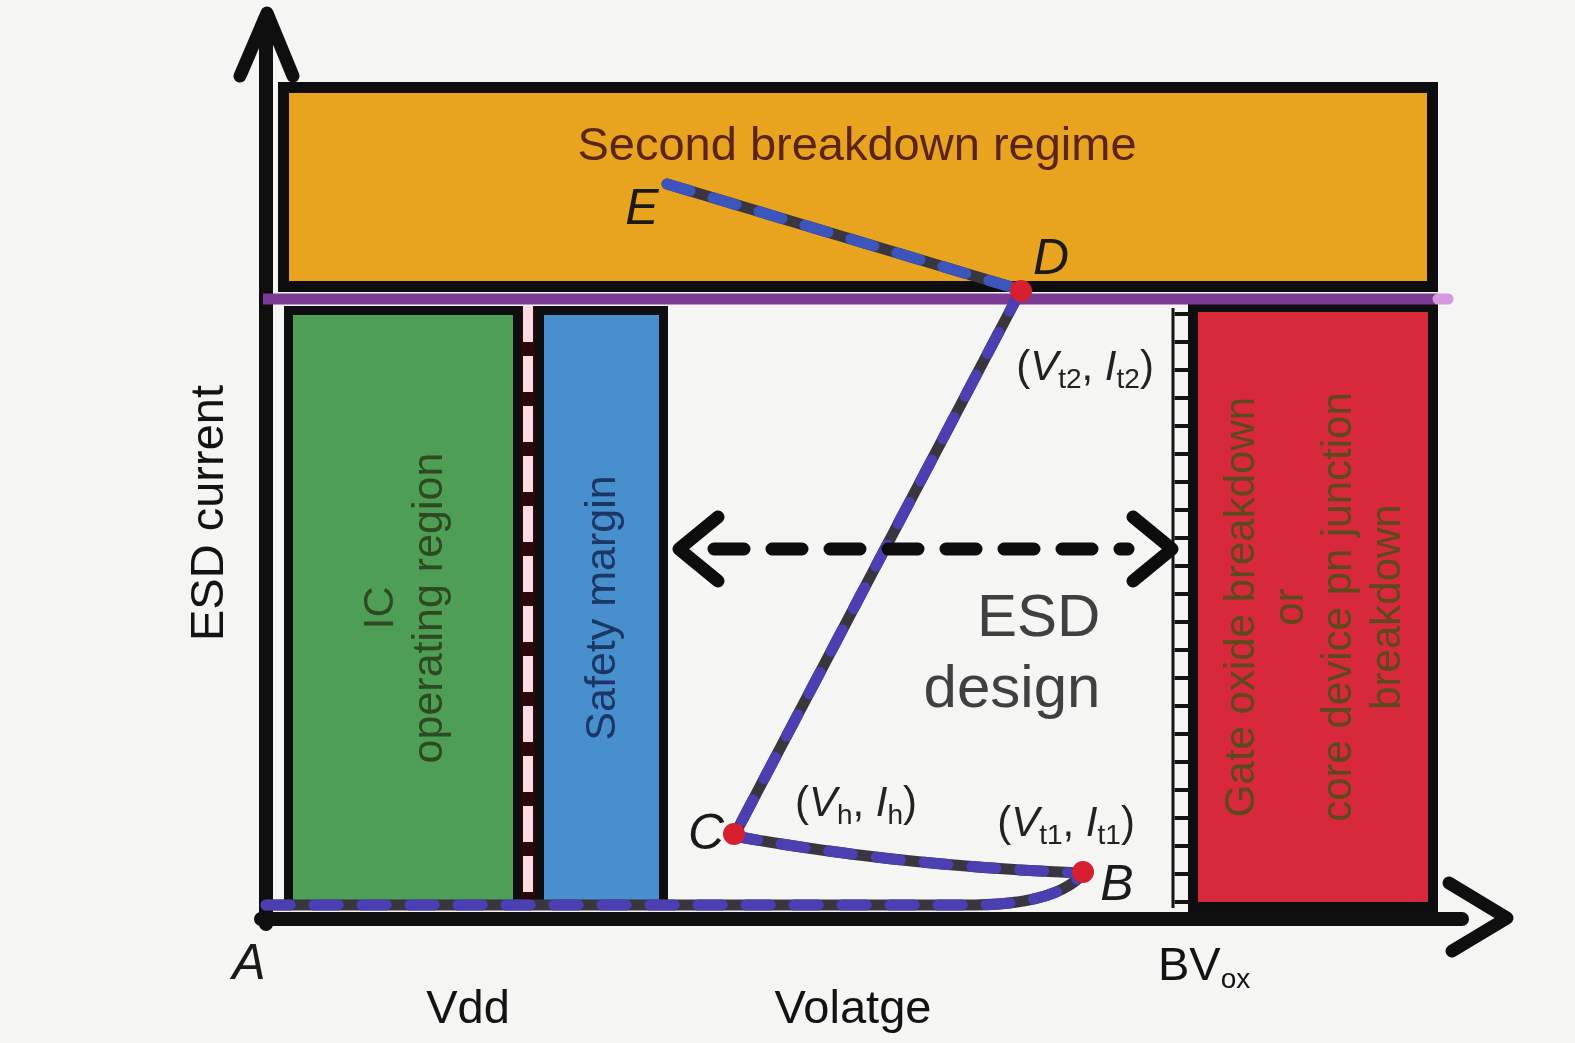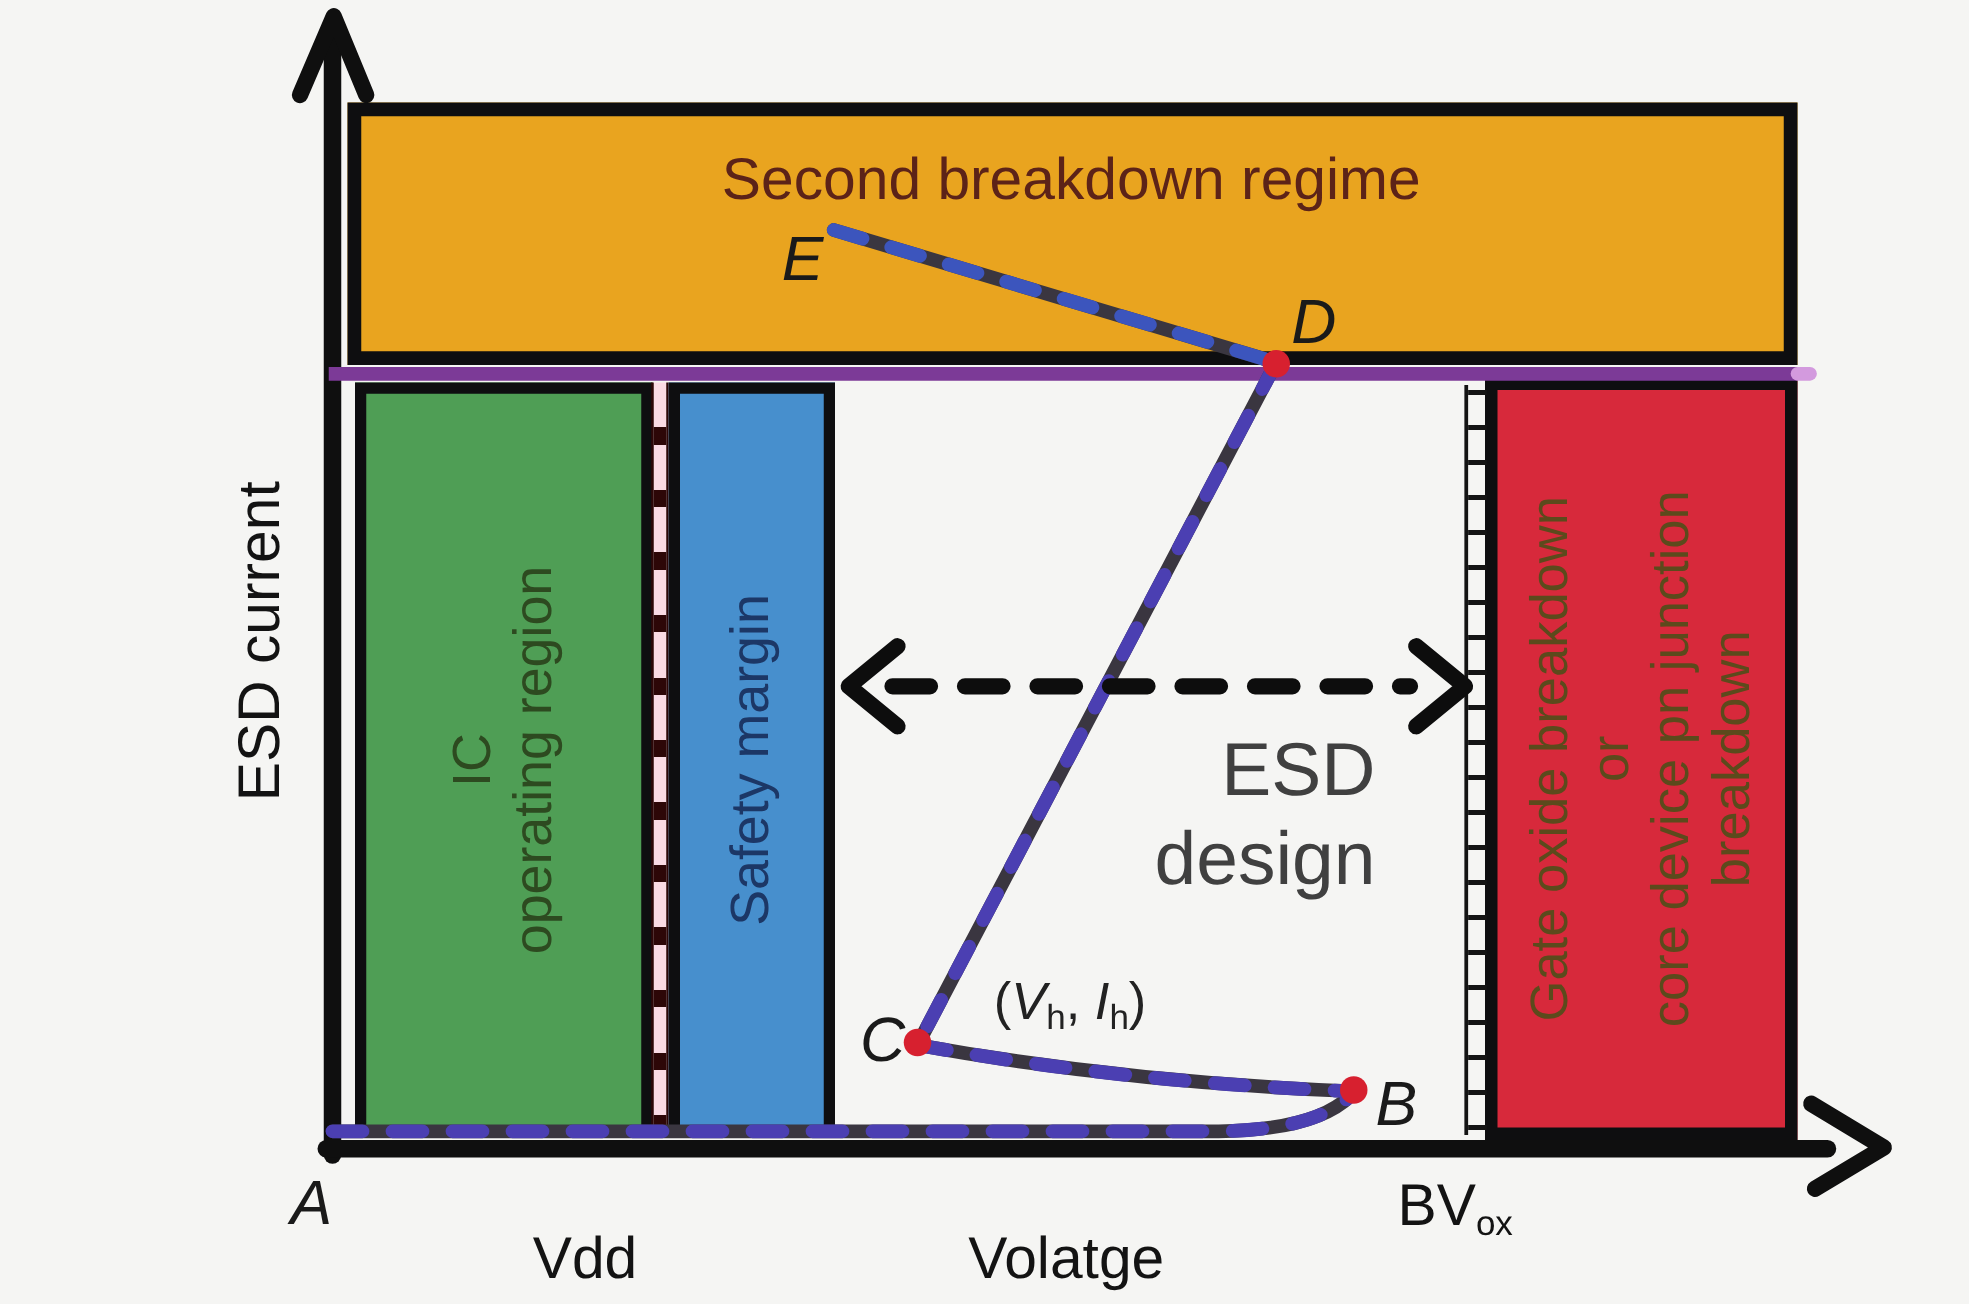--- a/index.html
+++ b/index.html
@@ -28,21 +28,21 @@
   .title-orange{font-size:47px;color:var(--title-orange-text);font-weight:500;}
   .green-txt{font-size:43px;color:var(--green-text);font-weight:500;}
   .blue-txt{font-size:43px;color:var(--blue-text);font-weight:500;}
   .red-txt{font-size:42px;color:var(--red-text);font-weight:500;line-height:1.16;}
   .window-txt{font-size:60px;color:#404040;line-height:1.18;}
   .axis-txt{font-size:47px;color:#131313;}
   .pt{font-size:50px;font-style:italic;color:#1a1a1a;}
   .coord{position:absolute;transform:translate(-50%,-50%);font-size:42px;color:#222;white-space:nowrap;}
   .coord .iv{font-style:italic;}
   .coord .sub, .sub-sm{font-size:28px;vertical-align:-8px;}
-  .bvox{position:absolute;white-space:nowrap;}
+  .bvox{position:absolute;white-space:nowrap;margin-left:40px;}
 </style>
 </head>
 <body>
 
 <div class="stage">
 
   <div class="box box-orange"></div>
   <div class="box box-green"></div>
   <div class="sep-dashed"></div>
   <div class="box box-blue"></div>
@@ -118,22 +118,28 @@
     <div>ESD</div>
     <div>design</div>
   </div>
 
   <div class="lbl pt" style="left:642px;top:207px">E</div>
   <div class="lbl pt" style="left:1051px;top:257px">D</div>
   <div class="lbl pt" style="left:706px;top:832px">C</div>
   <div class="lbl pt" style="left:1117px;top:883px">B</div>
   <div class="lbl pt" style="left:249px;top:962px">A</div>
 
+  <div class="coord" style="left:1085px;top:368px">
+    <span>(</span><span class="iv">V</span><span class="sub">t2</span><span>, </span><span class="iv">I</span><span class="sub">t2</span><span>)</span>
+  </div>
   <div class="coord" style="left:856px;top:804px">
     <span>(</span><span class="iv">V</span><span class="sub">h</span><span>, </span><span class="iv">I</span><span class="sub">h</span><span>)</span>
+  </div>
+  <div class="coord" style="left:1066px;top:824px">
+    <span>(</span><span class="iv">V</span><span class="sub">t1</span><span>, </span><span class="iv">I</span><span class="sub">t1</span><span>)</span>
   </div>
 
   <div class="vlabel axis-txt" style="left:207px;top:513px">ESD current</div>
   <div class="lbl axis-txt" style="left:853px;top:1006px">Volatge</div>
   <div class="lbl axis-txt" style="left:468px;top:1006px">Vdd</div>
   <div class="bvox axis-txt" style="left:1118px;top:936px">
     <span>BV</span><span class="sub-sm">ox</span>
   </div>
 
 </div>

